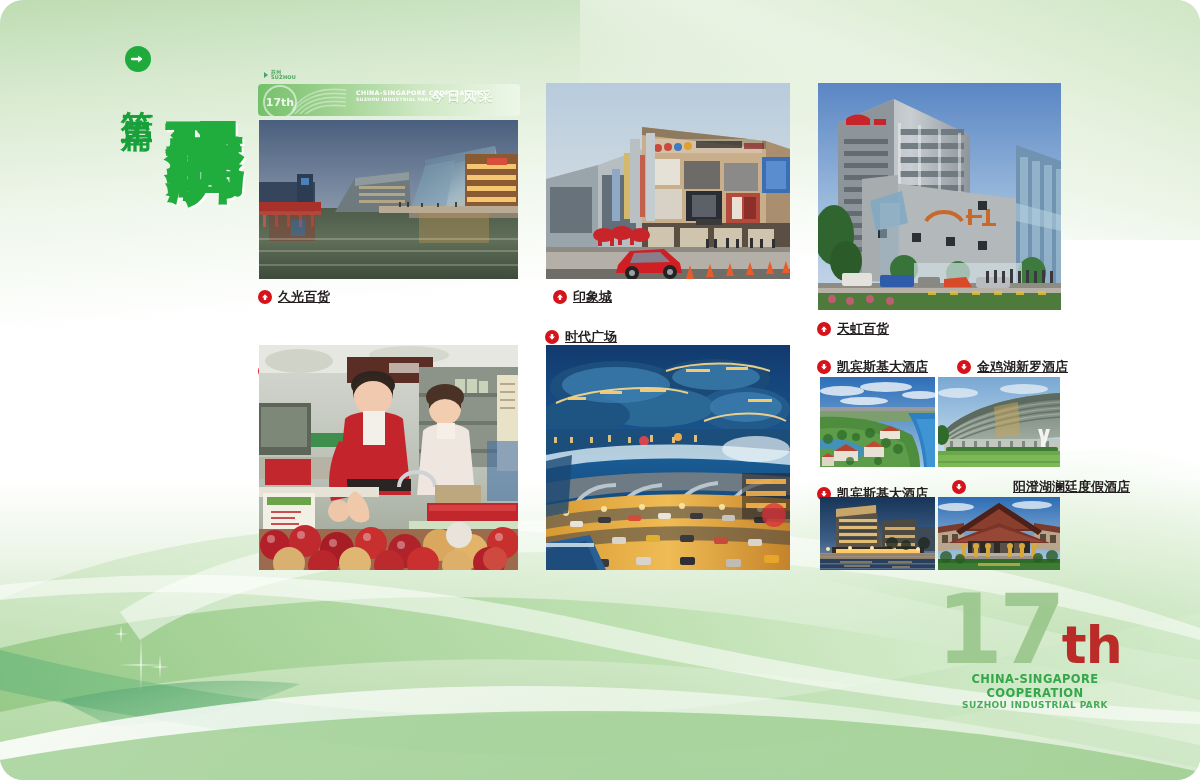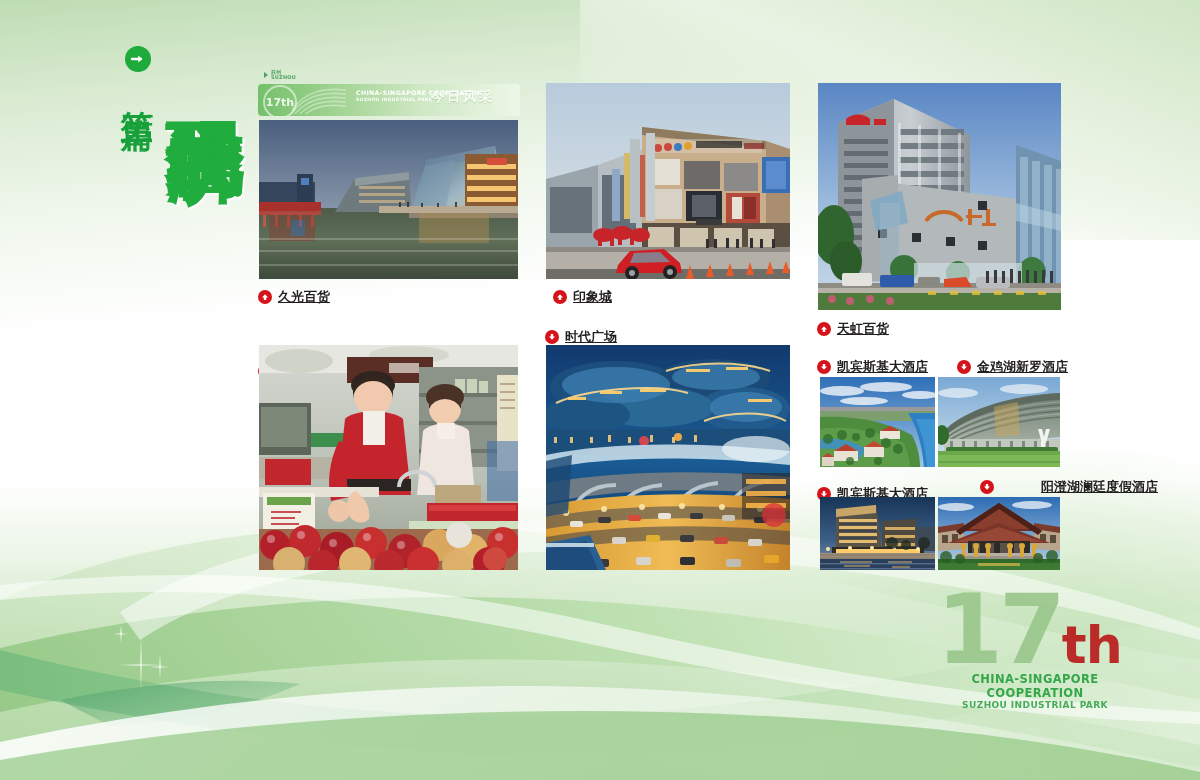--- a/index.html
+++ b/index.html
@@ -1,21 +1,21 @@
 <!DOCTYPE html>
 <html><head>
 <meta charset="utf-8">
 <style>
   html,body{margin:0;padding:0;}
   body{
     width:1200px;height:780px;overflow:hidden;
     font-family:"DejaVu Sans","Liberation Sans",sans-serif;
     background:#ffffff;
   }
-  #page{position:relative;width:1200px;height:780px;overflow:hidden;background:#fff;}
+  #page{position:relative;width:1200px;height:780px;overflow:hidden;background:#fff;border-radius:23px;}
 
   
   .bg-layer{position:absolute;inset:0;}
   .bg-top{
     position:absolute;left:0;top:0;width:1200px;height:330px;
     background:linear-gradient(175deg,#bedcb3 0%, #d8ead0 22%, #eef6ea 48%, #ffffff 78%);
   }
   .bg-topright{
     position:absolute;right:0;top:0;width:620px;height:240px;
     background:linear-gradient(200deg,#cfe6c4 0%, #e9f3e3 40%, rgba(255,255,255,0) 75%);
@@ -951,21 +951,21 @@
   </div>
 
   <div class="cap" style="left:817px;top:478px;margin-top:7px;">
     <span class="dot">
       <svg width="8" height="8" viewBox="0 0 8 8">
           <path d="M4 6.8 L1 3.4 H2.8 V1 H5.2 V3.4 H7 Z" fill="#fff"></path>
         </svg>
     </span>
     <span>凯宾斯基大酒店</span>
   </div>
-  <div class="cap" style="left:980px;top:478px;gap:47px;">
+  <div class="cap" style="left:952px;top:478px;gap:47px;">
     <span class="dot">
       <svg width="8" height="8" viewBox="0 0 8 8">
           <path d="M4 6.8 L1 3.4 H2.8 V1 H5.2 V3.4 H7 Z" fill="#fff"></path>
         </svg>
     </span>
     <span>阳澄湖澜廷度假酒店</span>
   </div>
 
   <div class="photo" style="left:820px;top:497px;width:115px;height:73px;">
     <svg class="ph-inner" viewBox="0 0 115 73" preserveAspectRatio="none">

